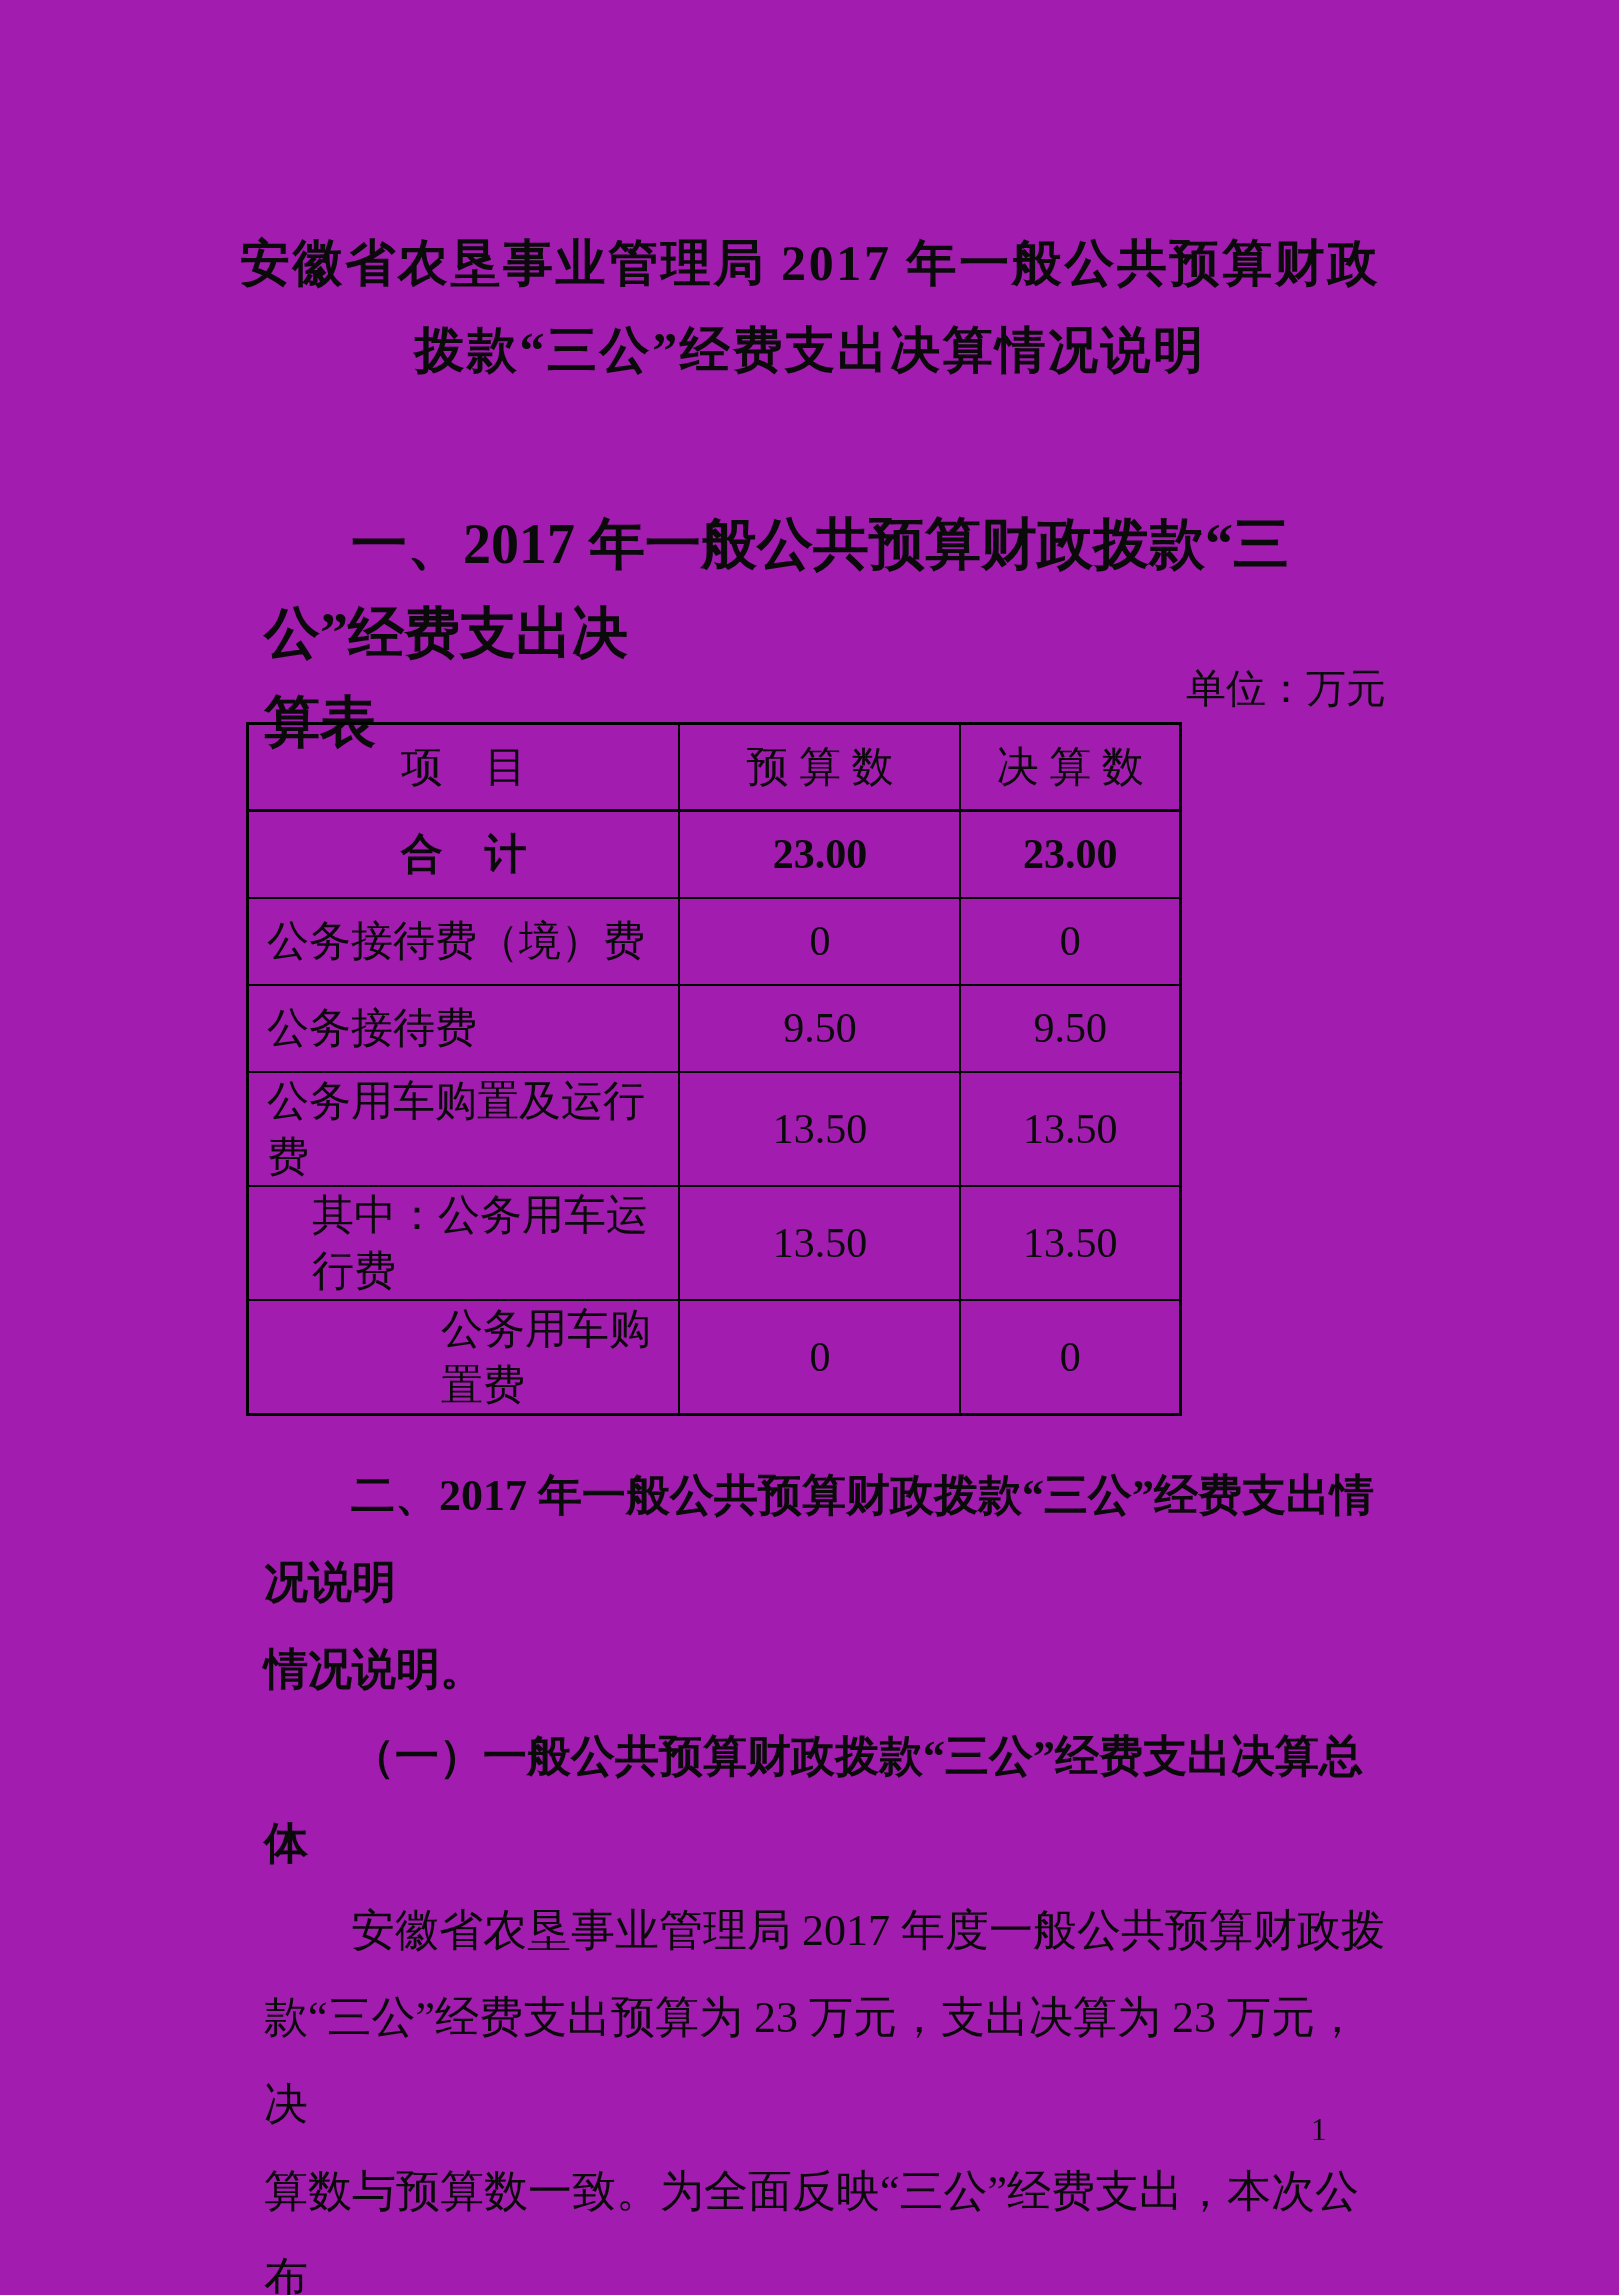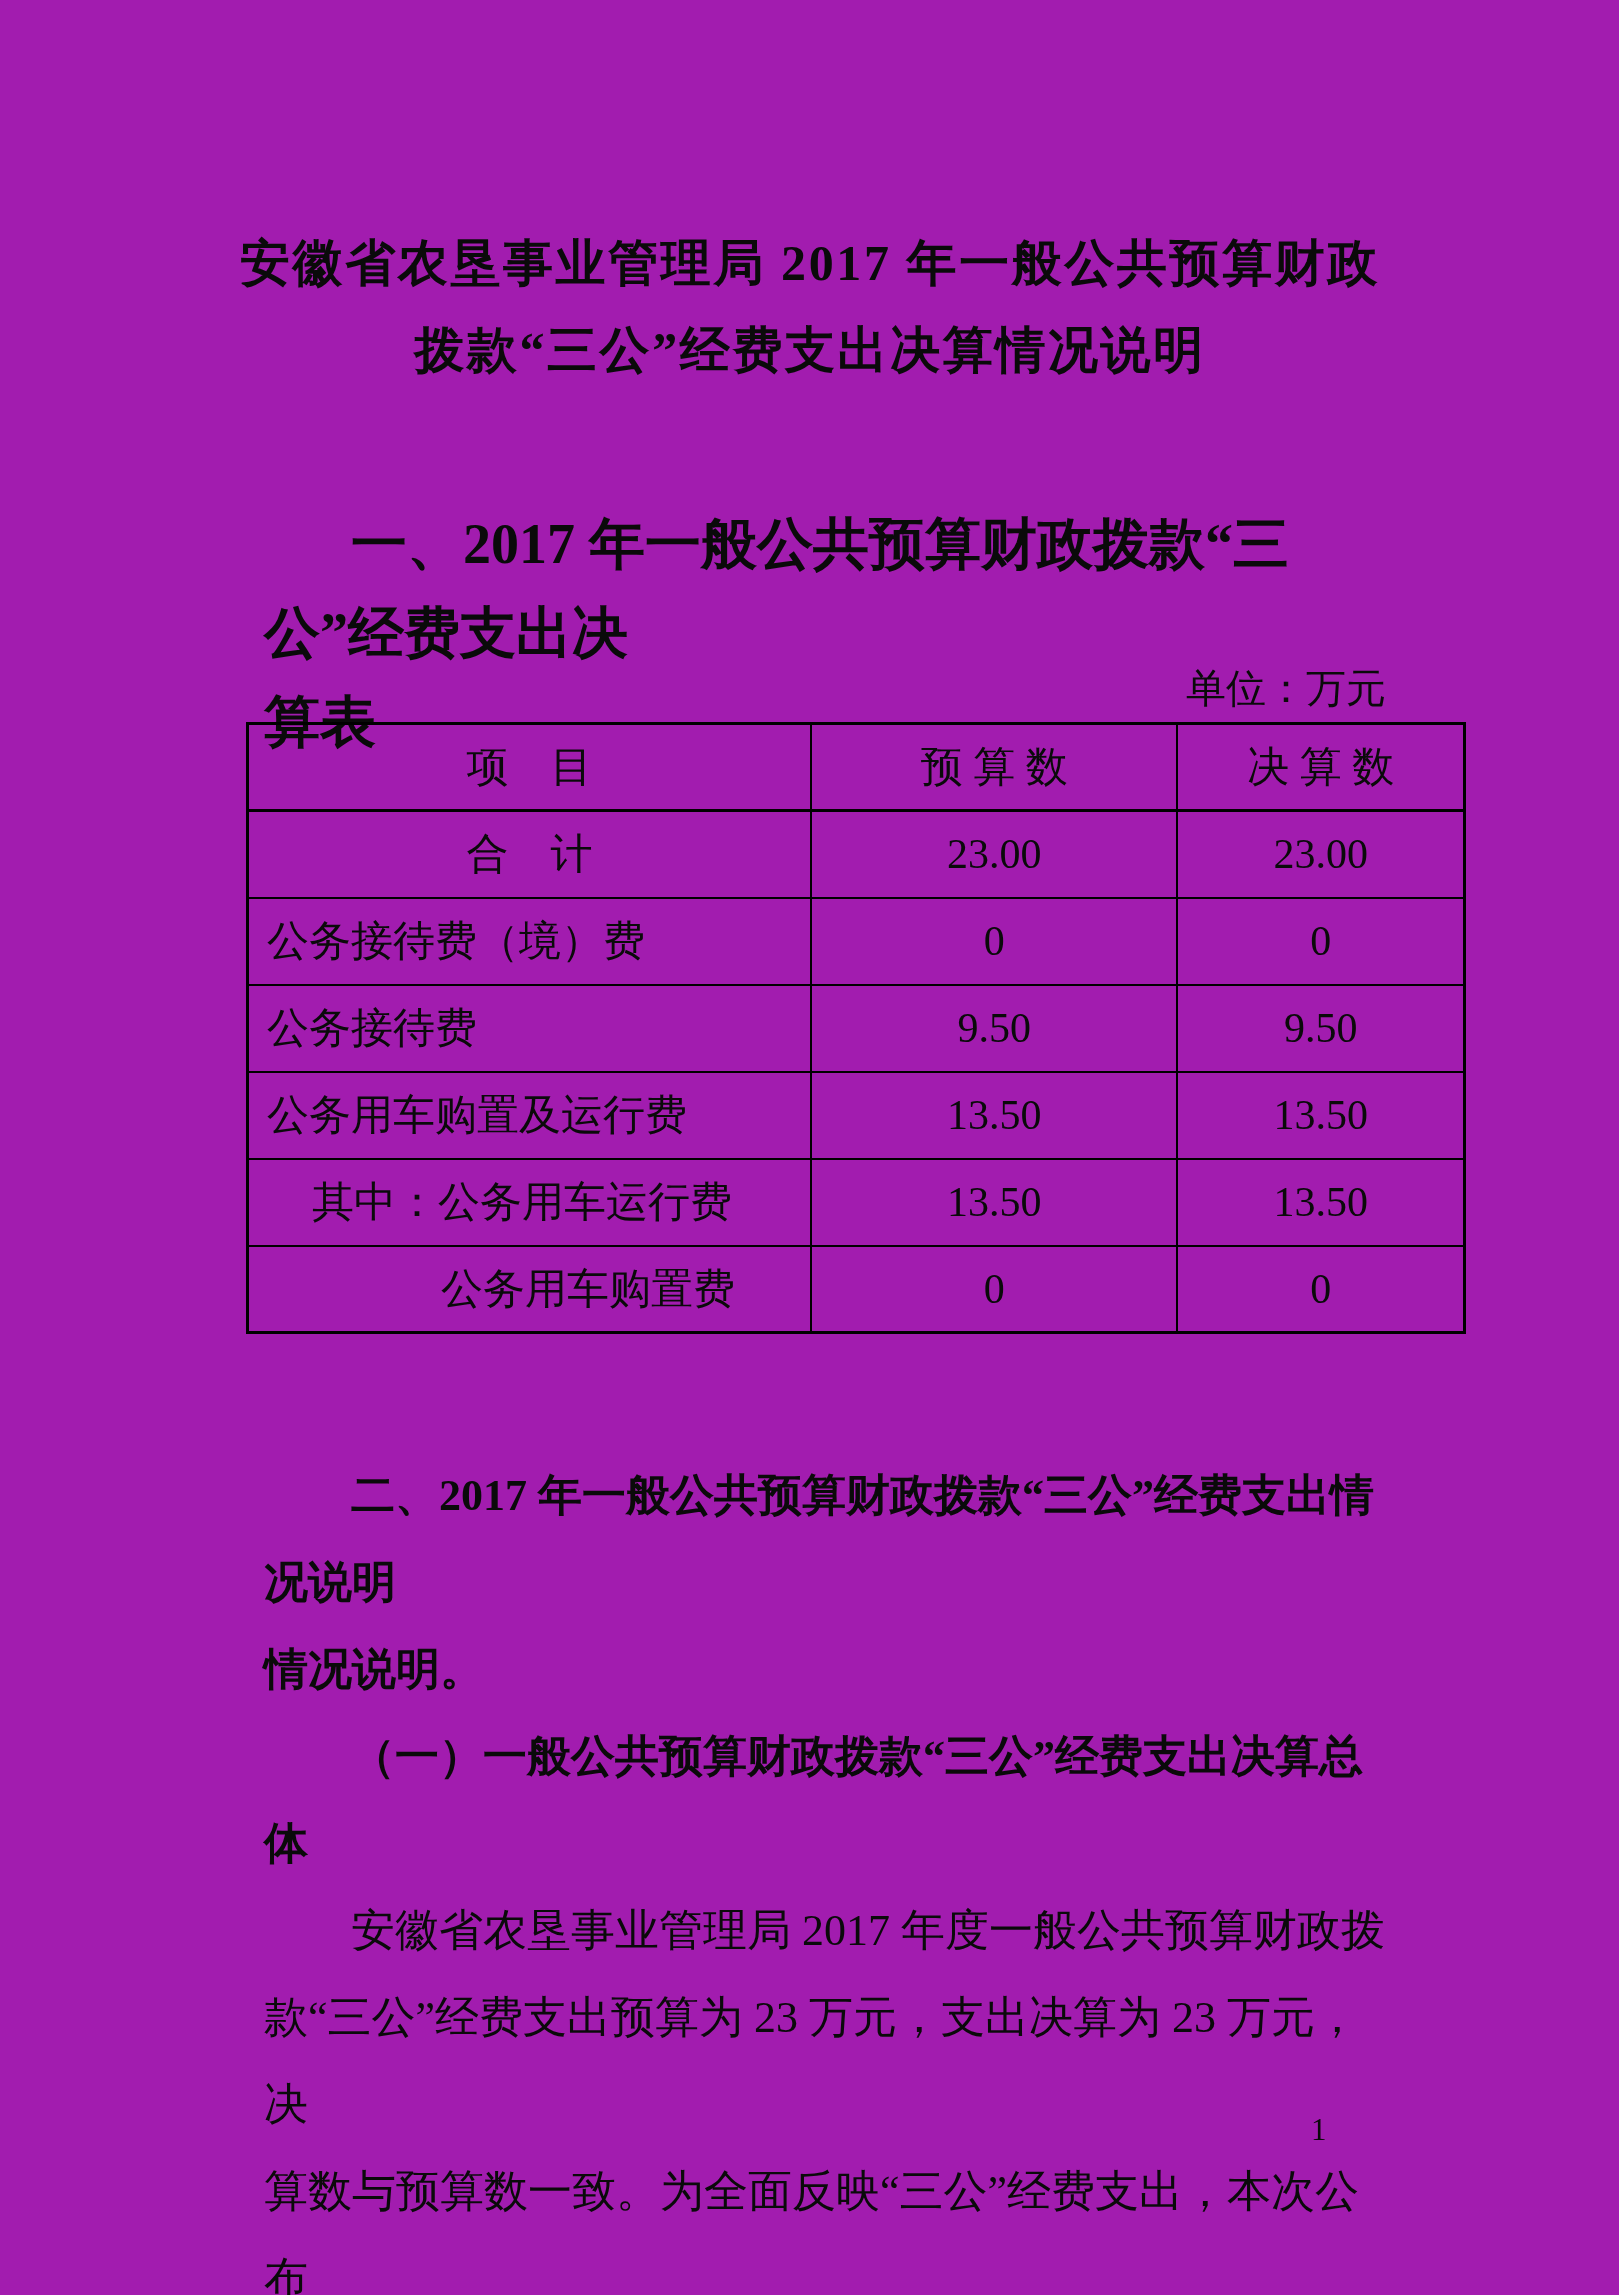--- a/index.html
+++ b/index.html
@@ -42,42 +42,42 @@
     top: 663px; left: 264px; width: 1122px;
     text-align: right;
     font-size: 40px;
     line-height: 52px;
   }
 
   
   .budget-table {
     position: absolute;
     top: 722px; left: 246px;
-    width: 1220px;
+    width: 936px;
     border-collapse: collapse;
     table-layout: fixed;
     font-size: 42px;
     border: 3.3px solid #000;
   }
   .budget-table col.c1 { width: 46.3%; }
   .budget-table col.c2 { width: 30.1%; }
   .budget-table col.c3 { width: 23.6%; }
   .budget-table th, .budget-table td {
     border: 2px solid #000;
     border-top-width: 2.6px;
     border-bottom-width: 2.6px;
     height: 87px;
     vertical-align: middle;
     font-weight: 400;
     padding: 0;
   }
   .budget-table thead th { border-bottom-width: 3.3px; text-align: center; }
   .budget-table td.num { text-align: center; }
   .budget-table td.item { text-align: left; padding-left: 18px; }
-  .budget-table tr.bold td { font-weight: 400; }
+  .budget-table tr.bold td { font-weight: 700; }
   .budget-table td.item.center { text-align: center; padding-left: 0; }
   .budget-table td.item.indent-1 { padding-left: 63px; }
   .budget-table td.item.indent-2 { padding-left: 192px; }
 
   
   .body-block {
     position: absolute;
     top: 1452px; left: 264px; width: 1127px;
     font-size: 44px;
     line-height: 87px;

